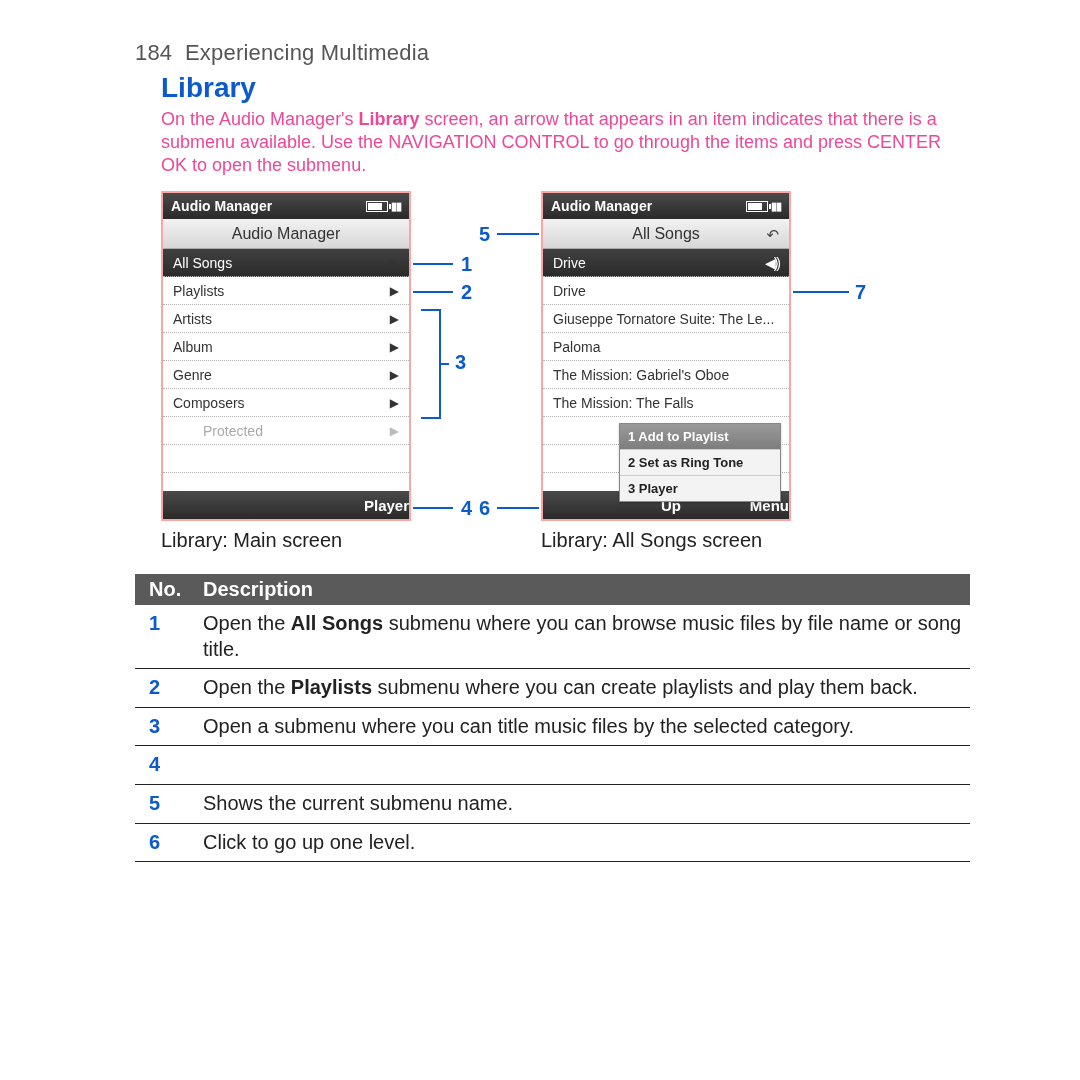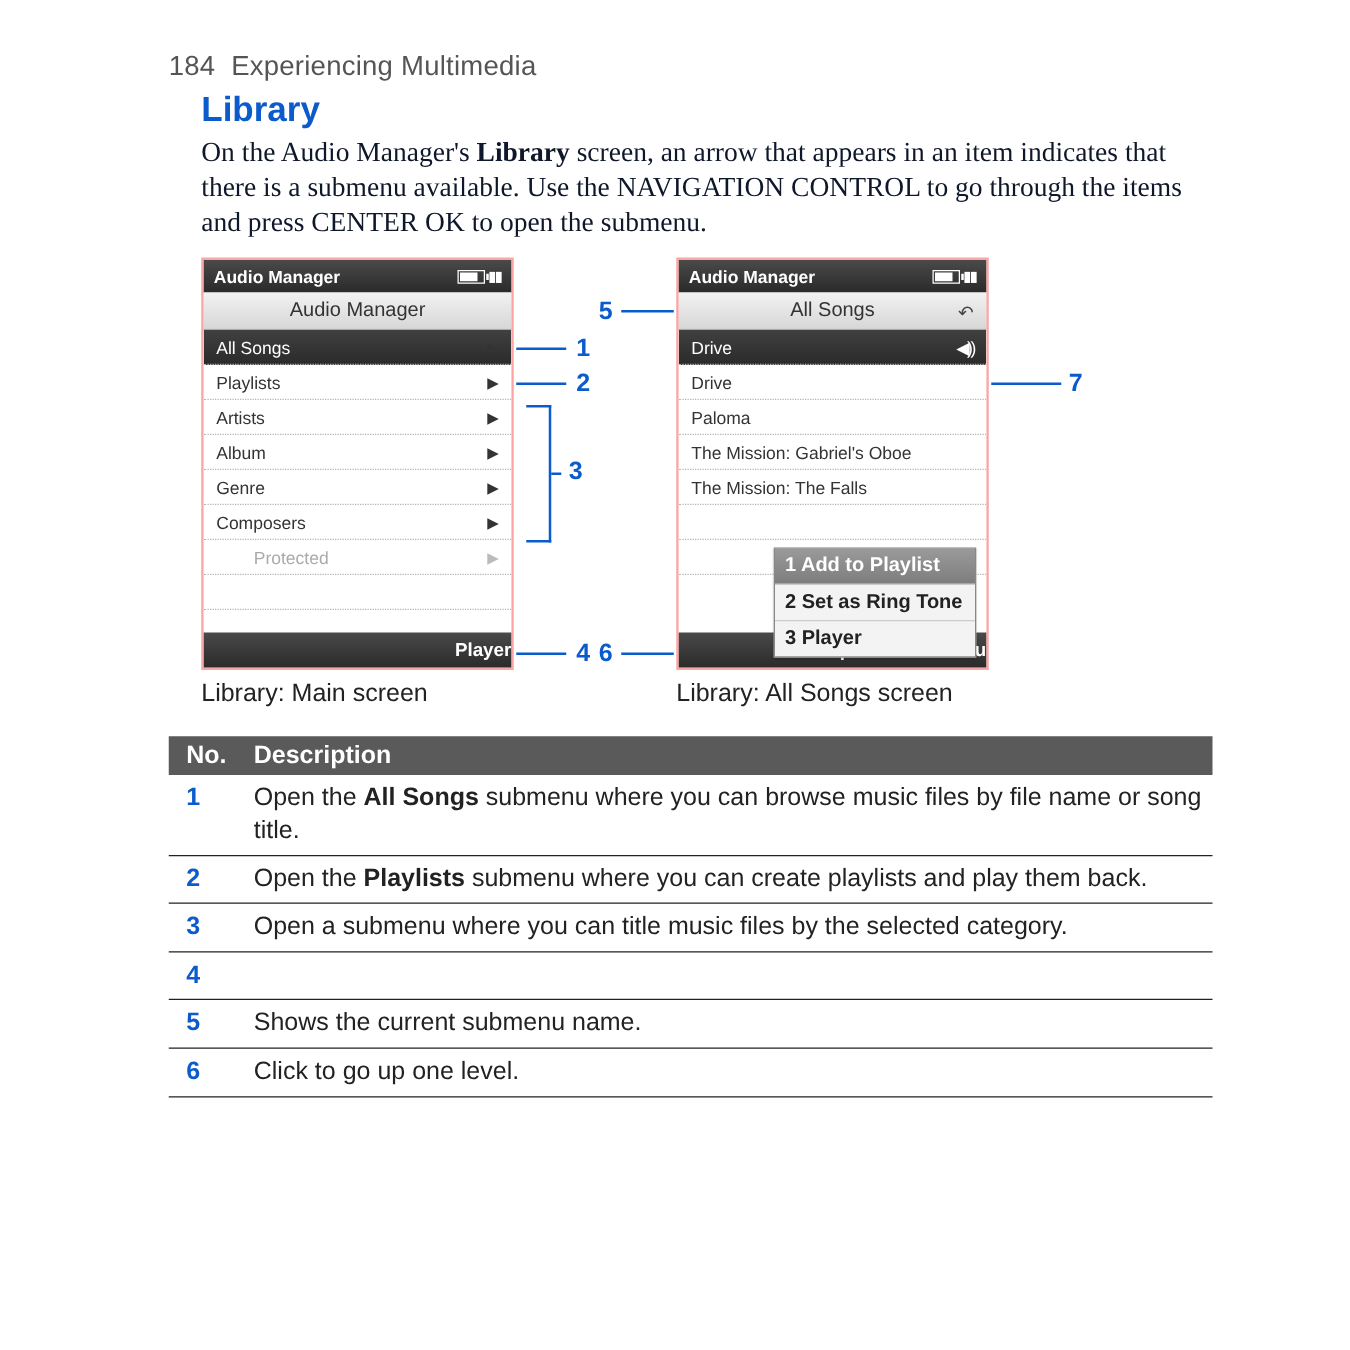--- a/index.html
+++ b/index.html
@@ -7,21 +7,21 @@
     font-family: "Segoe UI", "Myriad Pro", Arial, sans-serif;
     width: 1080px;
     height: 1080px;
     background: #fff;
     color: #222;
     padding: 40px 110px 0 135px;
     position: relative;
   }
   .page-head { font-size: 22px; color: #555; margin-bottom: 6px; letter-spacing: .2px; }
   .section-title { color: #0b5bcc; font-size: 28px; font-weight: 700; margin: 6px 0 4px 26px; }
-  .intro { font-size: 22px; line-height: 1.28; margin: 0 0 14px 26px; color: #0f172a; font-family: Liberation Serif, serif; }
+  .intro { font-size: 18px; line-height: 1.28; margin: 0 0 14px 26px; color: #ec4899; }
   .intro .b { font-weight: 700; }
 
   .screens-row { display: flex; gap: 140px; margin-left: 26px; position: relative; }
   .shot-wrap { position: relative; width: 250px; }
   .phone {
     width: 250px; height: 330px; border: 2px solid #fca5a5;
     background: #fff; display: flex; flex-direction: column;
   }
   .titlebar {
     height: 26px; display: flex; align-items: center; justify-content: space-between;
@@ -47,21 +47,21 @@
     padding: 0 10px; font-size:14px; color:#333;
     border-bottom: 1px dotted #b5b5b5;
   }
   .row.dim { color:#aaa;padding-left:40px; }
   .row.hi { background: linear-gradient(#404040, #2b2b2b); color:#fff; }
   .arrow { color:#333; font-size:12px; }
   .row.dim .arrow { color:#bbb; }
   .row .spk { font-size:14px; letter-spacing:-2px; }
   .ctx {
     position:absolute; right:8px; top:230px; width:162px;
-    border:1px solid #888; background:#f3f3f3; font-size:16px;
+    border:1px solid #888; background:#f3f3f3; font-size:13px;
     box-shadow: 0 1px 2px rgba(0,0,0,.25);
   }
   .ctx .ci { padding:5px 8px; border-bottom:1px solid #ccc; color:#222; font-weight:600; }
   .ctx .ci.sel { background: linear-gradient(#9a9a9a, #7d7d7d); color:#fff; }
   .ctx .ci:last-child { border-bottom:none; }
   .softbar {
     height:28px; display:flex; align-items:center; color:#fff;
     background: linear-gradient(#4a4a4a, #2a2a2a); font-size:15px; font-weight:700;
   }
   .softbar .left { flex:1; text-align:left; padding-left:10px; }
@@ -193,20 +193,23 @@
       </div>
       <div class="list">
         <div class="row hi">
             <span>Drive</span>
             <span class="spk">◀))</span>
           </div>
         <div class="row">
             <span>Drive</span>
           </div>
         <div class="row">
+            <span>Giuseppe Tornatore Suite: The Le...</span>
+          </div>
+        <div class="row">
             <span>Paloma</span>
           </div>
         <div class="row">
             <span>The Mission: Gabriel's Oboe</span>
           </div>
         <div class="row">
             <span>The Mission: The Falls</span>
           </div>
         <div class="row"></div>
         <div class="row"></div>

